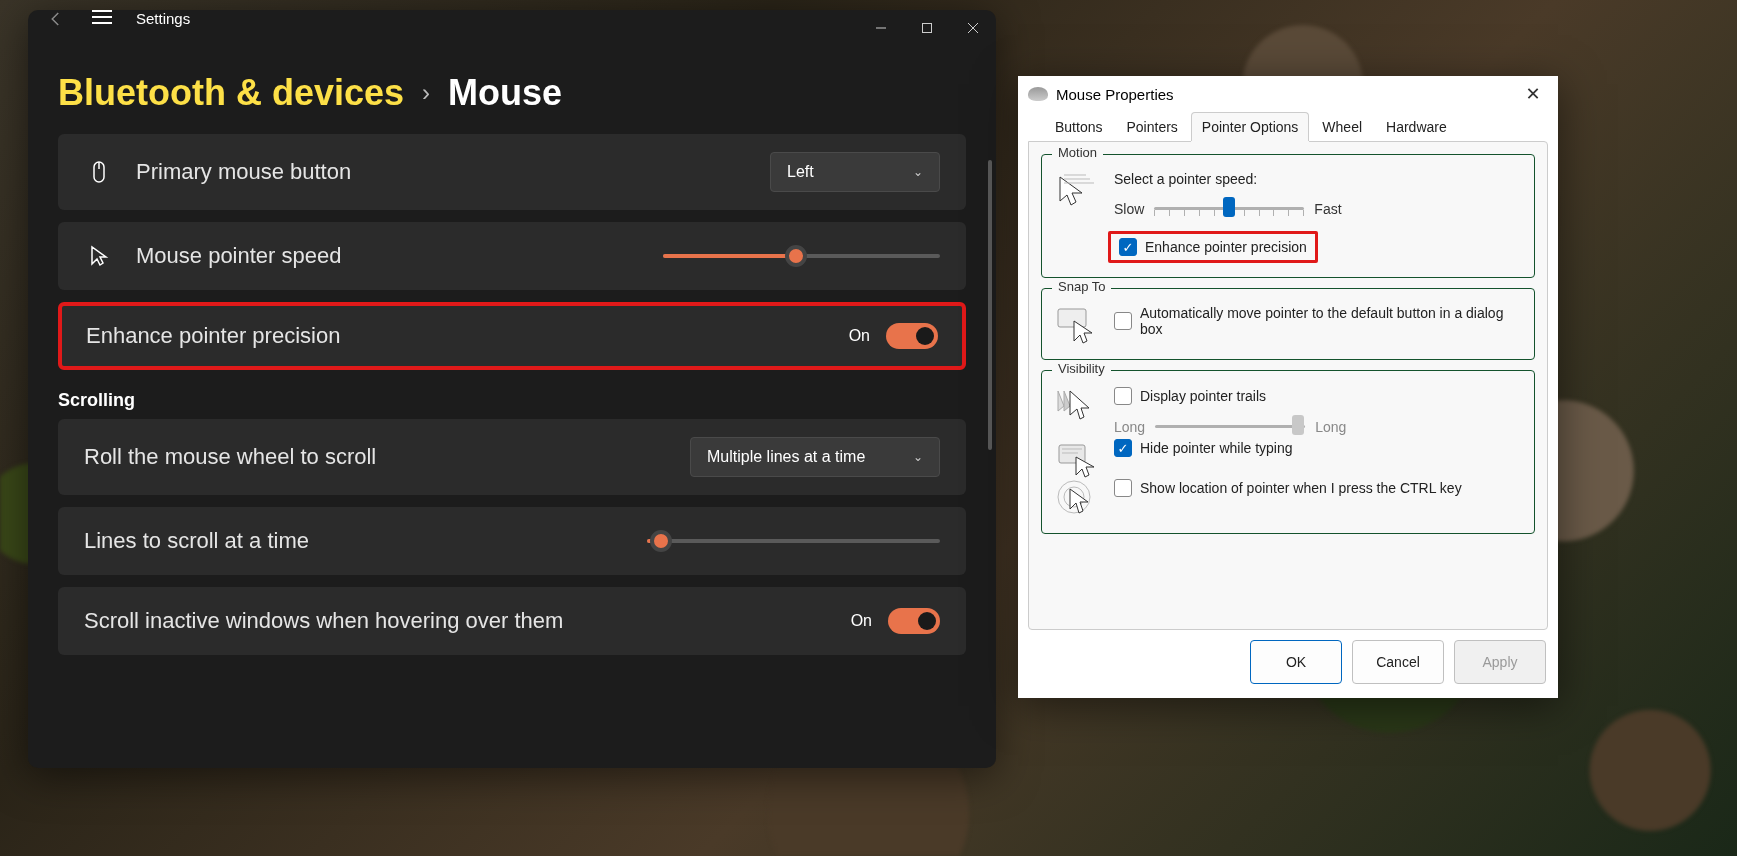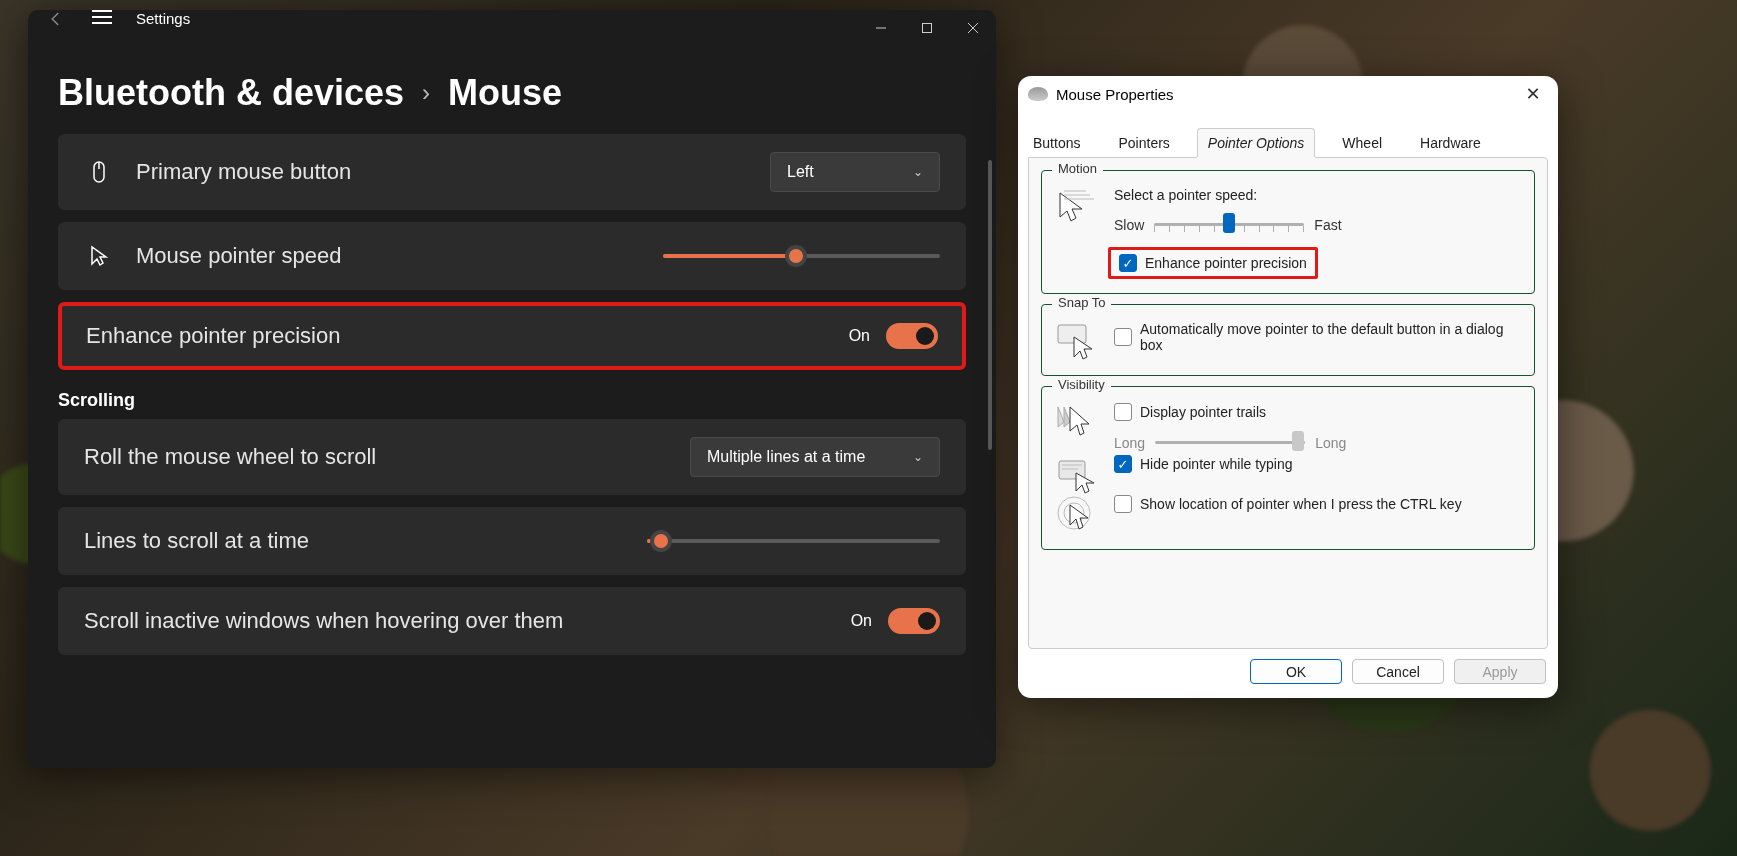--- a/index.html
+++ b/index.html
@@ -64,21 +64,21 @@
     display:flex; align-items:center; justify-content:center;
     color:#ccc; font-size:12px;
   }
   .win-controls svg { width:12px; height:12px; stroke:#ccc; fill:none; stroke-width:1; }
 
   .breadcrumb {
     display:flex; align-items:center; gap:18px;
     padding: 14px 30px 20px 30px;
   }
   .breadcrumb .crumb-parent {
-    font-size:36px; font-weight:600; color:#ffffff;
+    font-size:36px; font-weight:600; color:#fde047;
   }
   .breadcrumb .sep { font-size:24px; color:#bbb; }
   .breadcrumb .crumb-current {
     font-size:36px; font-weight:600; color:#fff;
   }
 
   .rows { padding: 0 30px 0 30px; display:flex; flex-direction:column; gap:12px; }
   .row {
     background:#2b2b2b;
     border-radius:6px;
@@ -151,21 +151,21 @@
     position:absolute; right:4px; top:150px; width:4px; height:290px;
     background:#5a5a5a; border-radius:2px;
   }
 
   
   .props-window {
     position:absolute;
     left:1018px; top:76px;
     width:540px; height:622px;
     background:#fff;
-    border-radius:13px;
+    border-radius:0;
     box-shadow: 0 8px 40px rgba(0,0,0,.5);
     color:#000;
     z-index:2;
     display:flex; flex-direction:column;
   }
   .props-titlebar {
     display:flex; align-items:center;
     height:36px; padding:0 10px;
     gap:8px;
   }
@@ -174,39 +174,38 @@
     background:linear-gradient(#999,#ccc);
     border-radius:50% 50% 40% 40%;
   }
   .props-titlebar .ptitle { font-size:15px; }
   .props-titlebar .pclose {
     margin-left:auto; width:30px; text-align:center;
     font-size:18px; color:#333;
   }
 
   .tabs {
-    display:flex; gap:16px;
-    padding: 0 4px;
+    display:flex; gap:2px;
+    padding: 0 26px;
     border-bottom:0;
-    margin-top:16px;
   }
   .tab {
     padding:6px 10px;
     font-size:14px;
     color:#222;
     border:1px solid transparent;
     border-bottom:none;
     cursor:pointer;
   }
   .tab.active {
     background:#f8f8f8;
     border-color:#ccc;
     border-radius:4px 4px 0 0;
     box-shadow: 0 1px 0 #f8f8f8;
-    position:relative; z-index:1;font-style:italic;
+    position:relative; z-index:1;
   }
   .tab-body {
     flex:1;
     border:1px solid #ccc;
     margin:0 10px 10px 10px;
     background:#f8f8f8;
     padding:12px;
     border-radius:0 4px 4px 4px;
     display:flex; flex-direction:column; gap:10px;
   }
@@ -265,21 +264,21 @@
   .chkbox.checked { background:#0067c0; border-color:#0067c0; }
   .chkbox.checked::after { content:"✓"; color:#fff; font-size:13px; line-height:1; }
 
   .red-box { border:3px solid #e01919; padding:4px 8px; border-radius:2px; display:inline-flex; }
 
   .btnrow {
     display:flex; justify-content:flex-end; gap:10px;
     padding:0 12px 14px 12px;
   }
   .btn {
-    min-width:92px; height:25px;
+    min-width:92px; height:44px;
     border:1px solid #c0c0c0; border-radius:4px;
     background:#fdfdfd;
     font-size:14px; color:#222;
     display:flex; align-items:center; justify-content:center;
   }
   .btn.primary { border-color:#0067c0; }
   .btn.disabled { color:#9a9a9a; background:#f0f0f0; }
 </style>
 </head>
 <body>

